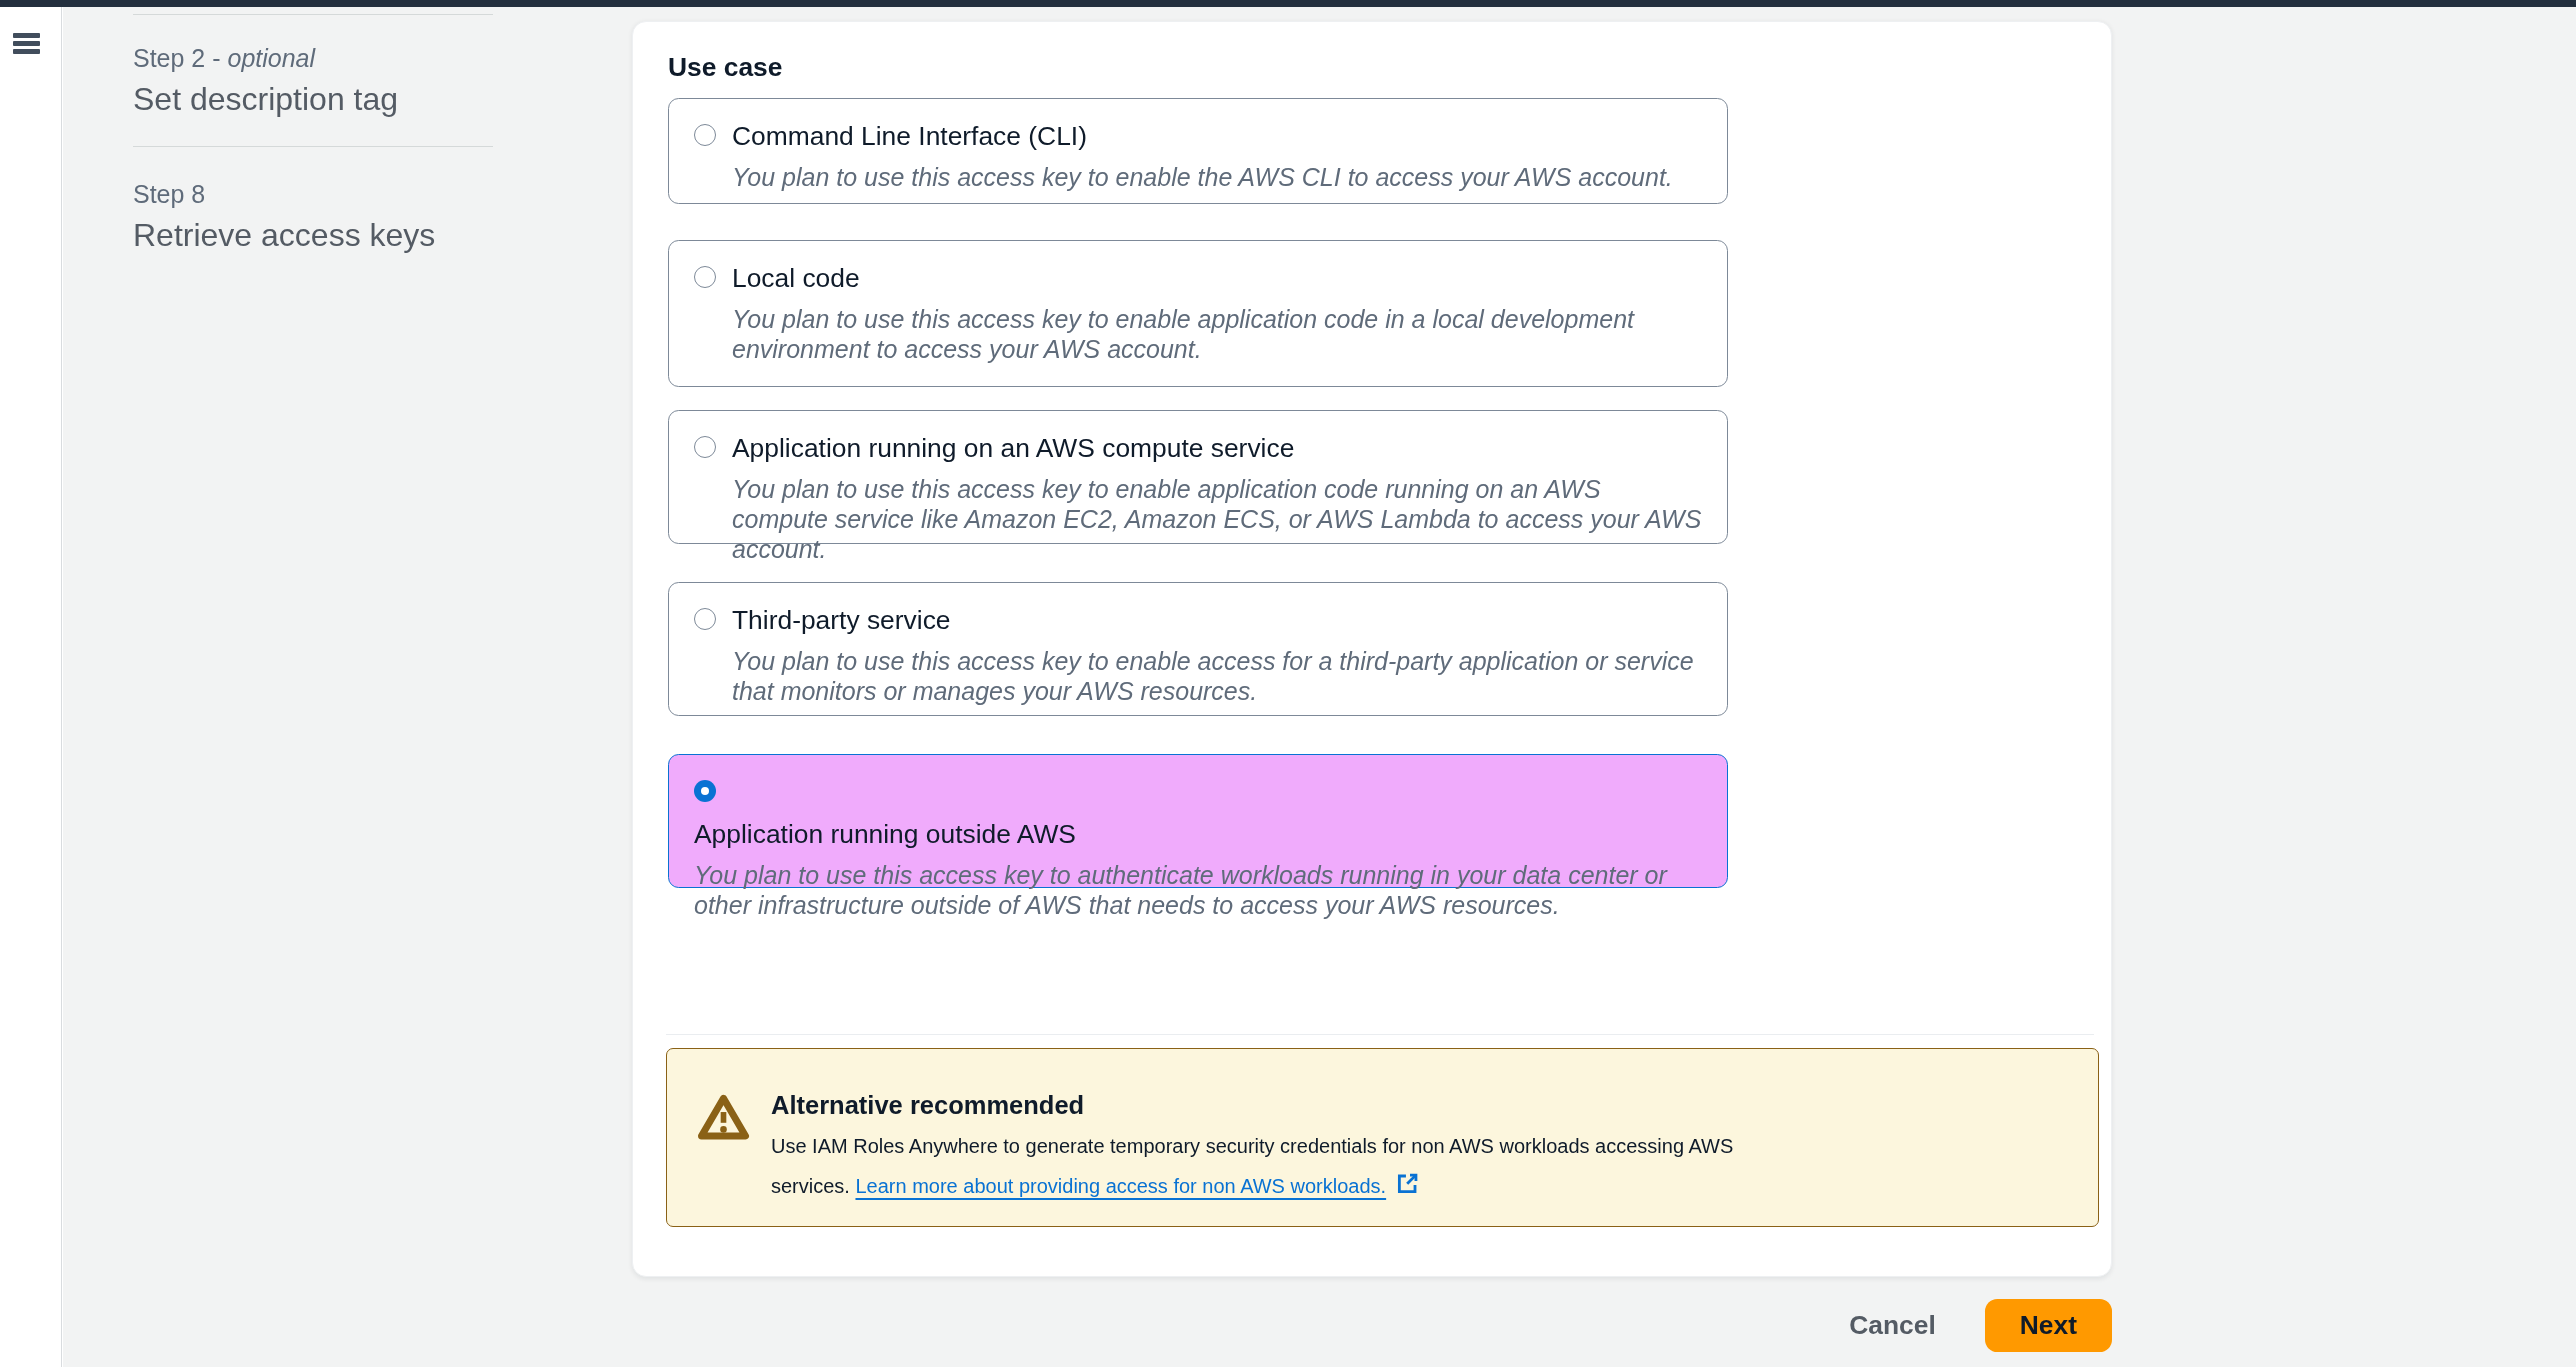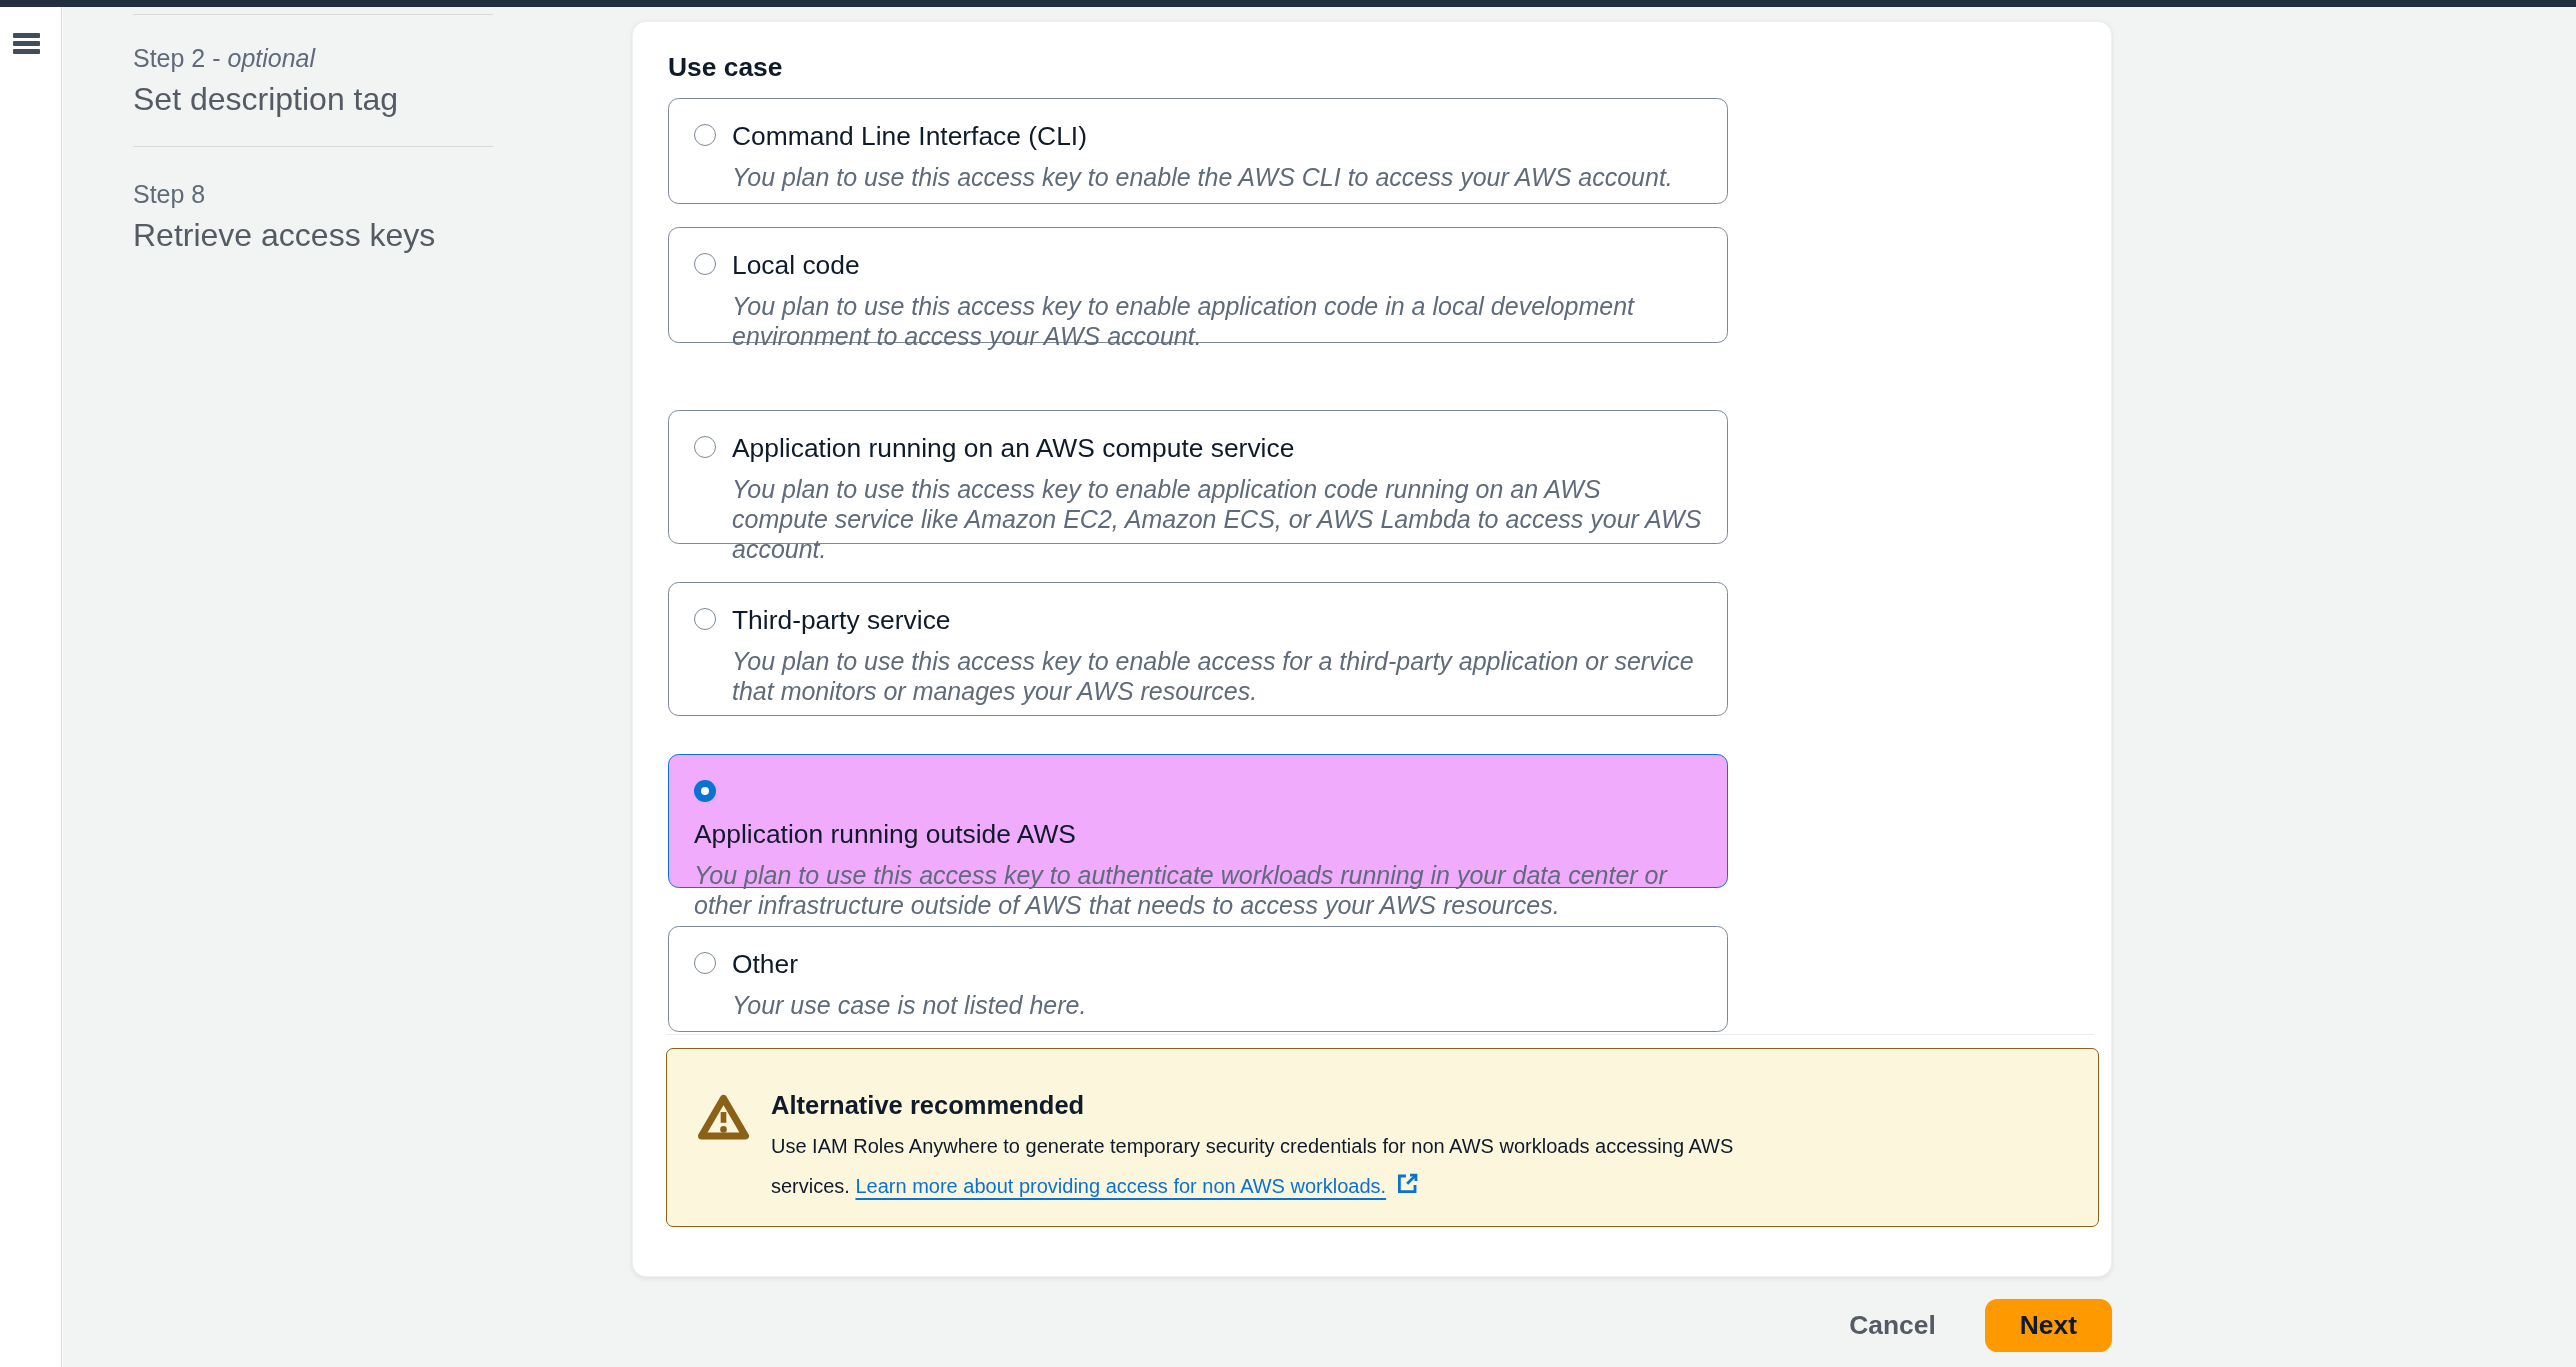--- a/index.html
+++ b/index.html
@@ -27,21 +27,21 @@
 
   
   .panel{position:absolute;left:632px;top:21px;width:1480px;height:1256px;background:#ffffff;
          border:0.9px solid #eef0f2;border-radius:14px;box-sizing:border-box;
          box-shadow:0 1.8px 5.3px rgba(15,27,42,0.08);}
   .group-label{position:absolute;left:35px;top:30px;font-size:26.4px;font-weight:700;color:#0f1b2a;}
 
   .tile{position:absolute;left:35px;width:1060px;box-sizing:border-box;background:#ffffff;
         border:1.8px solid #7d8998;border-radius:10.6px;padding:21px 25px;display:flex;gap:16px;cursor:pointer;}
   .tile.selected{border-color:#0972d3;background:#f0abfc;flex-direction:column;}
-  .t1{top:76px;height:106px;} .t2{top:205px;height:116px;} .t3{top:388px;height:134px;}
+  .t1{top:76px;height:106px;} .t2{top:218px;height:147px;} .t3{top:388px;height:134px;}
   .t4{top:560px;height:134px;} .t5{top:732px;height:134px;} .t6{top:904px;height:106px;}
 
   .radio{width:22px;height:22px;box-sizing:border-box;border:1.8px solid #7d8998;border-radius:50%;
          background:#fff;flex:none;margin-top:4.4px;position:relative;cursor:pointer;}
   .tile.selected .radio{border:none;background:#0972d3;}
   .tile.selected .radio::after{content:"";position:absolute;left:7px;top:7px;width:8px;height:8px;
          border-radius:50%;background:#ffffff;}
 
   .tile-title{font-size:26.4px;line-height:33px;color:#0f1b2a;}
   .tile-desc{font-size:25px;line-height:30px;color:#5f6b7a;margin-top:9px;max-width:986px;font-style:italic;}
@@ -126,27 +126,20 @@
     </div>
 
     <div class="tile t5 selected">
       <div class="radio"></div>
       <div class="tile-text">
         <div class="tile-title">Application running outside AWS</div>
         <div class="tile-desc">You plan to use this access key to authenticate workloads running in your data center or other infrastructure outside of AWS that needs to access your AWS resources.</div>
       </div>
     </div>
 
-    <div class="tile t6">
-      <div class="radio"></div>
-      <div class="tile-text">
-        <div class="tile-title">Other</div>
-        <div class="tile-desc">Your use case is not listed here.</div>
-      </div>
-    </div>
 
     <div class="section-divider"></div>
 
     <div class="alert">
       <div class="alert-icon">
         <svg width="53" height="48" viewBox="0 0 32 29">
           <path d="M16 3.2 L29.3 26 H2.7 Z" fill="none" stroke="#8a6116" stroke-width="4.2" stroke-linejoin="round"></path>
           <line x1="16" y1="11.5" x2="16" y2="18" stroke="#8a6116" stroke-width="3.4"></line>
           <circle cx="16" cy="22" r="2" fill="#8a6116"></circle>
         </svg>

